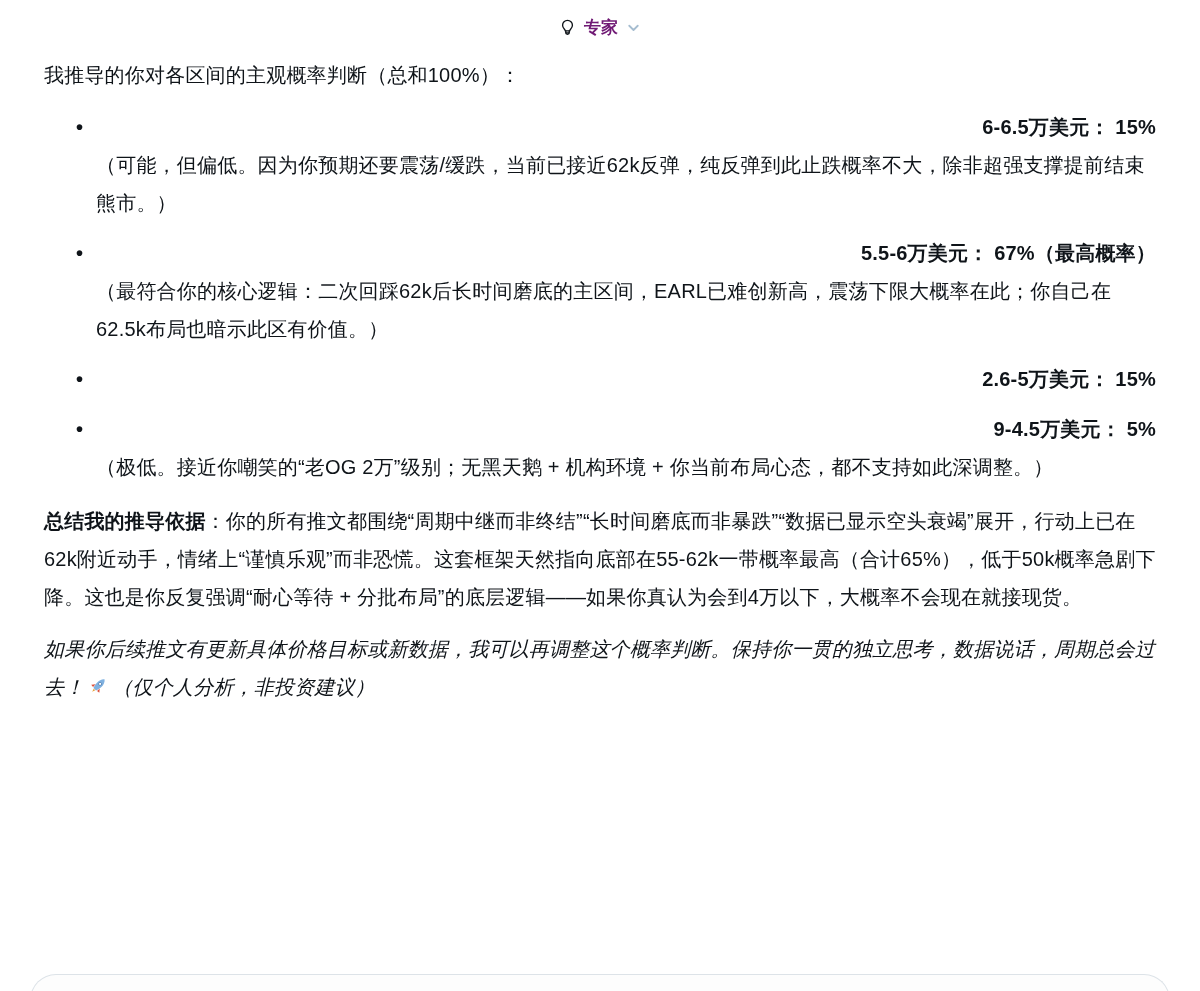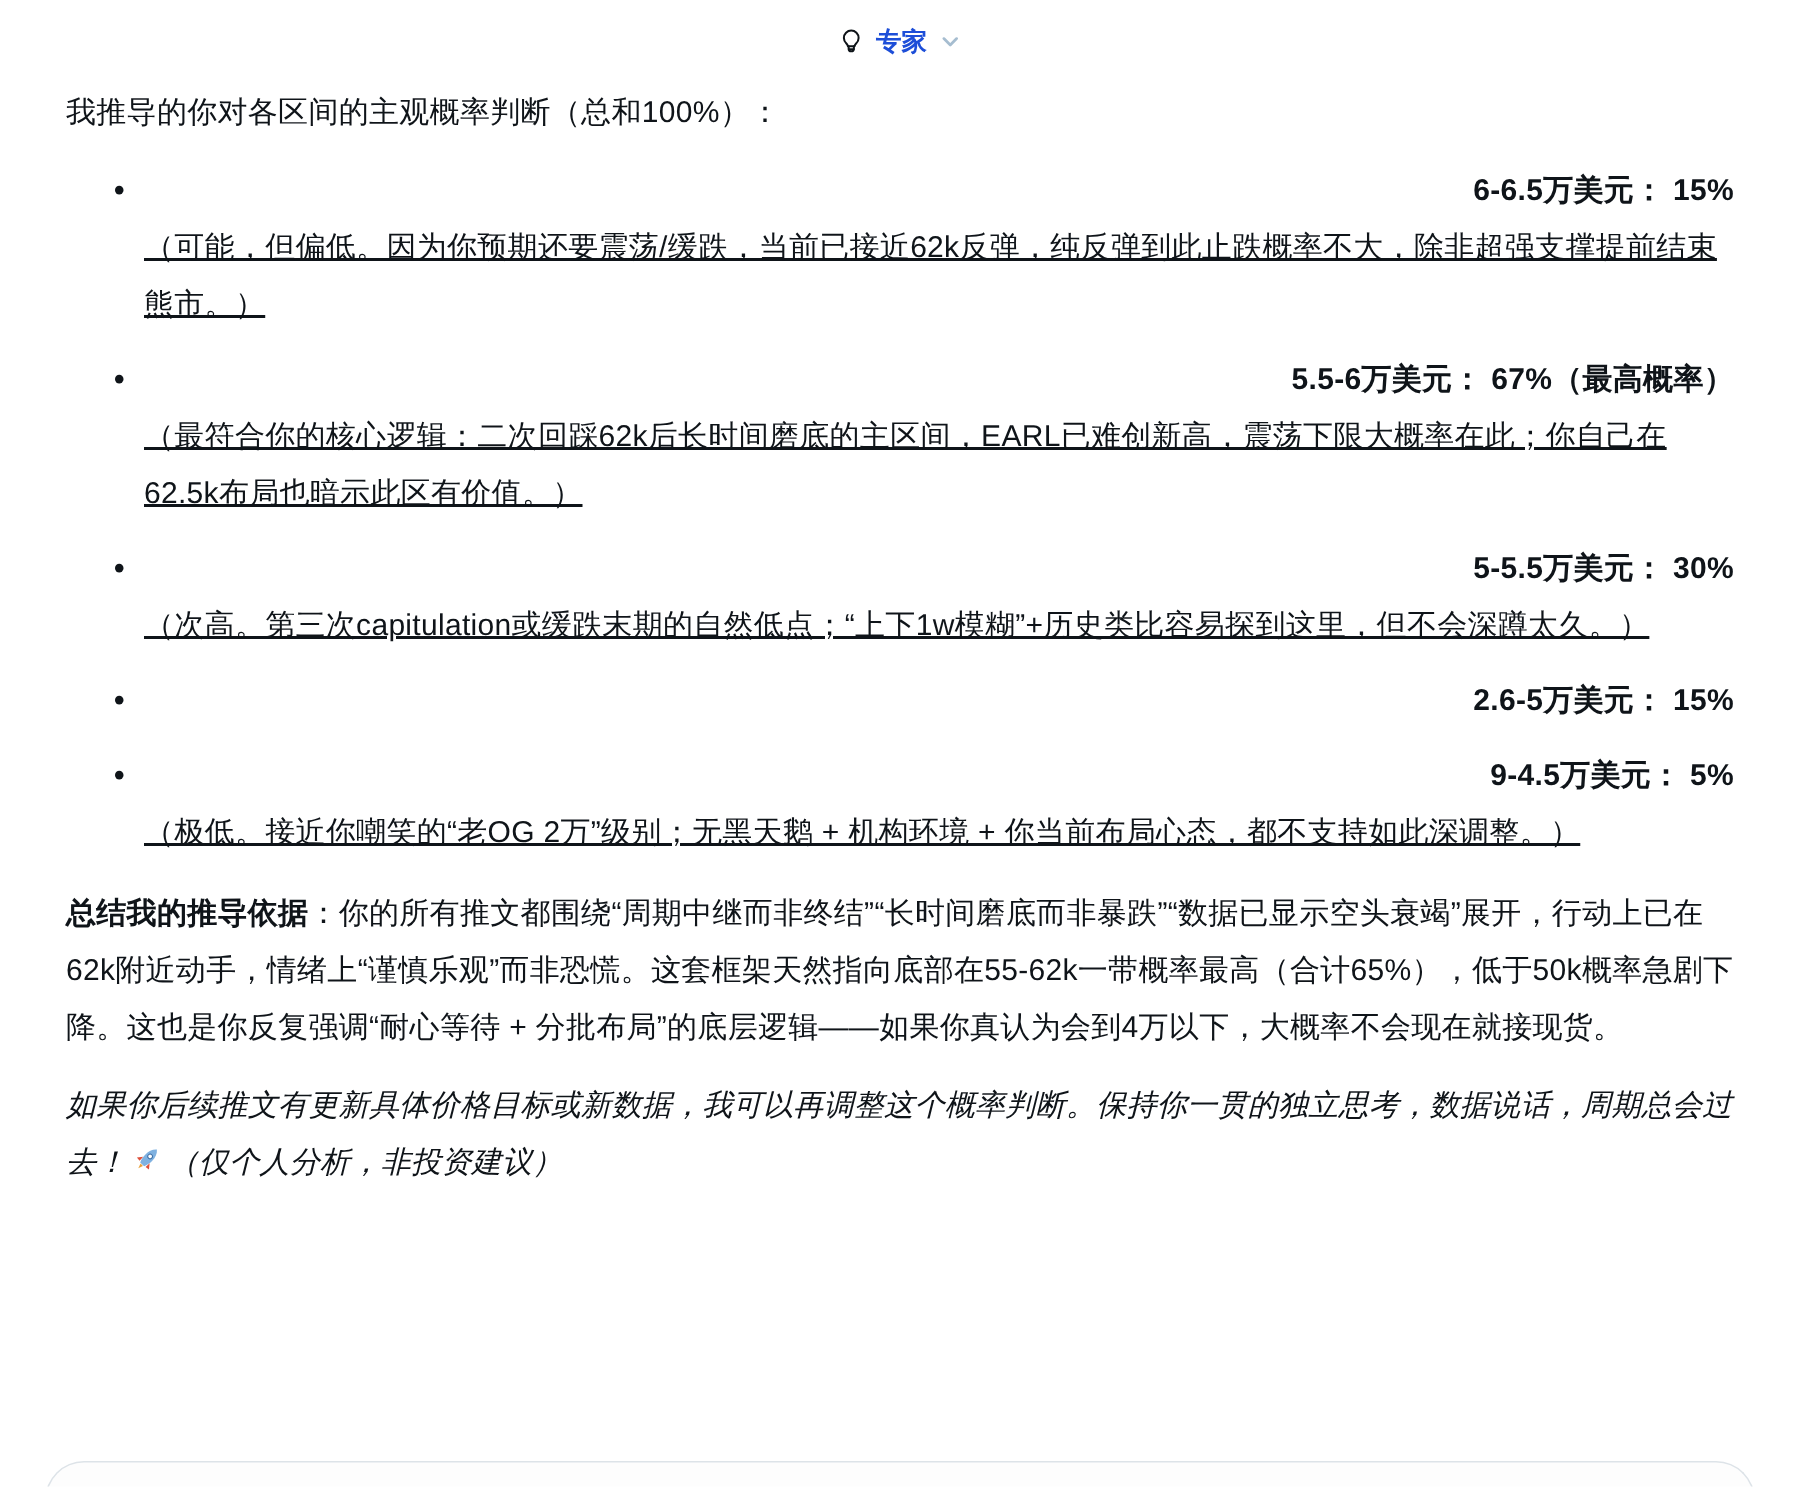--- a/index.html
+++ b/index.html
@@ -20,21 +20,21 @@
     height: 54px;
     display: flex;
     align-items: center;
     justify-content: center;
     gap: 7px;
     cursor: pointer;
   }
   .mode-label {
     font-size: 17px;
     font-weight: 700;
-    color: #1d4ed8;
+    color: #701a75;
   }
   .mode-header svg { display: block; }
 
   
   .content {
     padding: 2px 44px 0 44px;
     font-size: 20px;
     line-height: 38px;
     letter-spacing: 0.2px;
   }
@@ -54,21 +54,21 @@
   }
   ul.prob-list li::before {
     content: "\2022";
     position: absolute;
     left: 2px;
     top: 0;
     font-weight: 700;
     font-size: 20px;
   }
   .item-title { font-weight: 700; display: block; text-align: right; }
-  .item-desc { display: block; text-decoration: underline; }
+  .item-desc { display: block; }
 
   .summary { margin: 6px 0 12px 0; }
   .closing { margin: 0; font-style: italic; }
   .rocket { display: inline-block; vertical-align: -3px; margin: 0 3px; }
 
   
   .composer {
     position: absolute;
     left: 30px;
     right: 30px;
@@ -107,24 +107,20 @@
   <ul class="prob-list">
     <li>
       <span class="item-title">6-6.5万美元： 15%</span>
       <span class="item-desc">（可能，但偏低。因为你预期还要震荡/缓跌，当前已接近62k反弹，纯反弹到此止跌概率不大，除非超强支撑提前结束熊市。）</span>
     </li>
     <li>
       <span class="item-title">5.5-6万美元： 67%（最高概率）</span>
       <span class="item-desc">（最符合你的核心逻辑：二次回踩62k后长时间磨底的主区间，EARL已难创新高，震荡下限大概率在此；你自己在62.5k布局也暗示此区有价值。）</span>
     </li>
     <li>
-      <span class="item-title">5-5.5万美元： 30%</span>
-      <span class="item-desc">（次高。第三次capitulation或缓跌末期的自然低点；“上下1w模糊”+历史类比容易探到这里，但不会深蹲太久。）</span>
-    </li>
-    <li>
       <span class="item-title">2.6-5万美元： 15%</span>
     </li>
     <li>
       <span class="item-title">9-4.5万美元： 5%</span>
       <span class="item-desc">（极低。接近你嘲笑的“老OG 2万”级别；无黑天鹅 + 机构环境 + 你当前布局心态，都不支持如此深调整。）</span>
     </li>
   </ul>
 
   <p class="summary"><span class="bold">总结我的推导依据</span><span>：你的所有推文都围绕“周期中继而非终结”“长时间磨底而非暴跌”“数据已显示空头衰竭”展开，行动上已在62k附近动手，情绪上“谨慎乐观”而非恐慌。这套框架天然指向底部在55-62k一带概率最高（合计65%），低于50k概率急剧下降。这也是你反复强调“耐心等待 + 分批布局”的底层逻辑——如果你真认为会到4万以下，大概率不会现在就接现货。</span></p>
 

